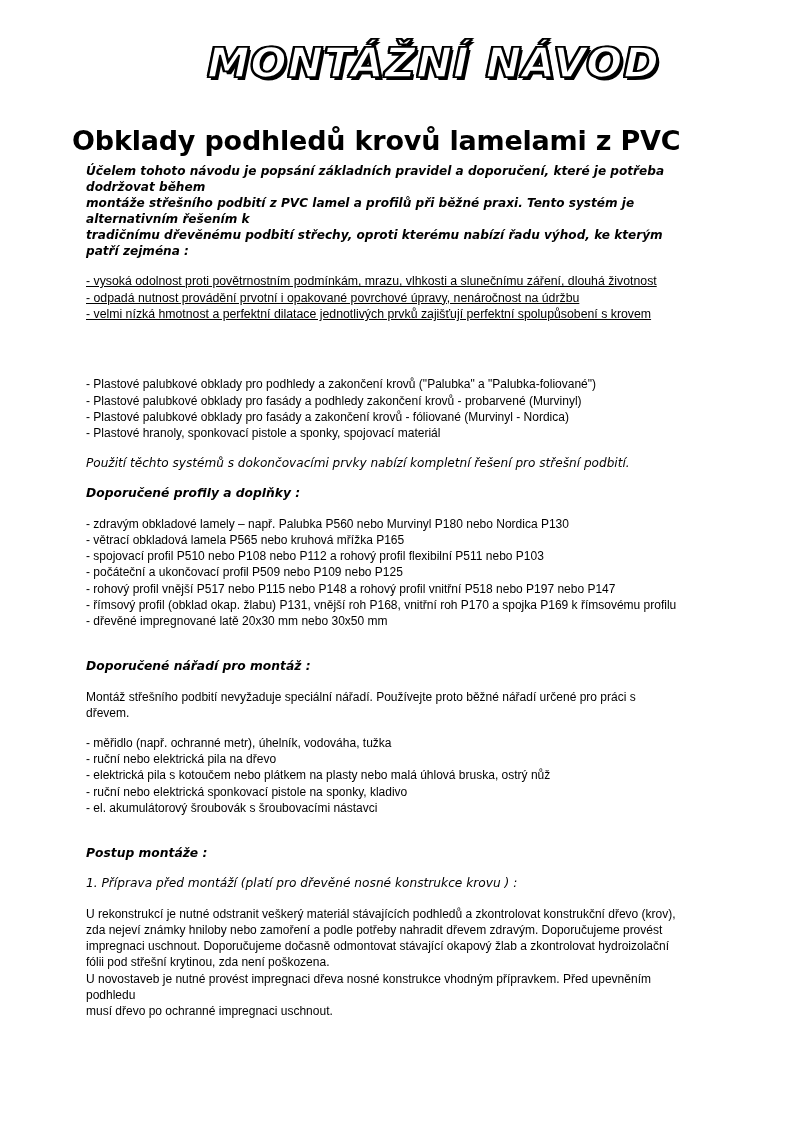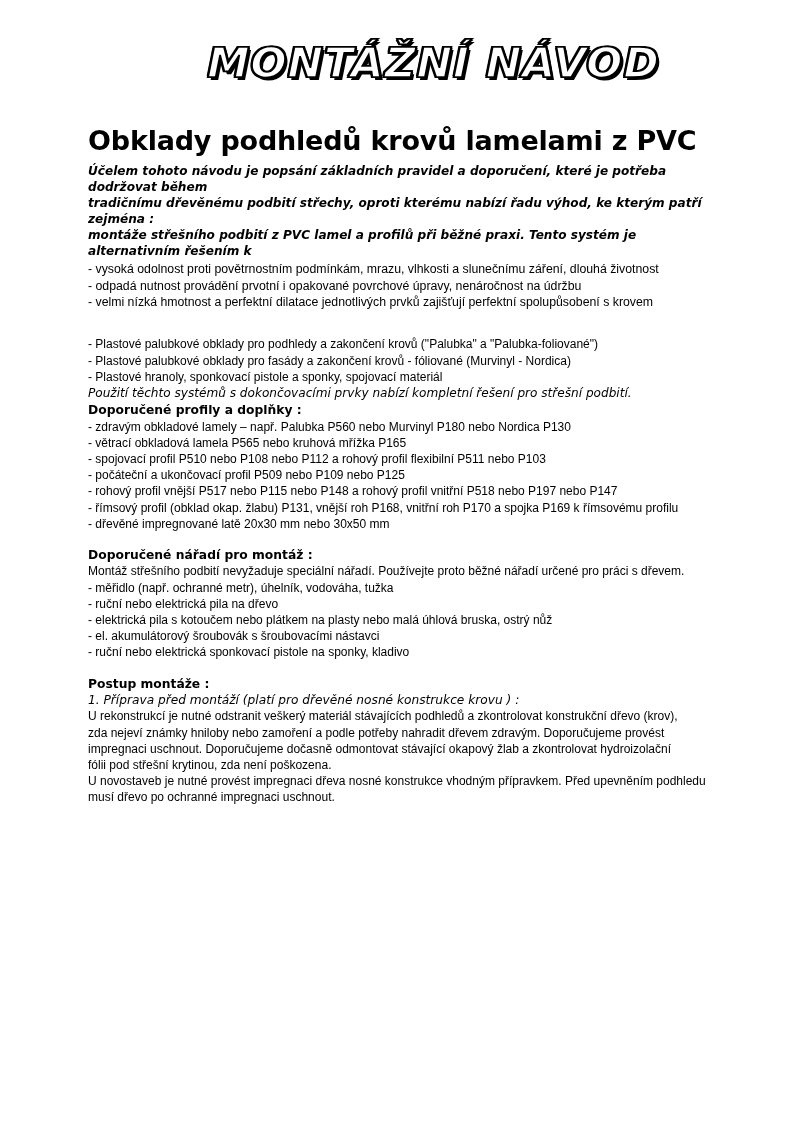--- a/index.html
+++ b/index.html
@@ -45,71 +45,73 @@
       -1.4px 1.4px 0 #000, 1.4px 1.4px 0 #000,
       2.5px 2.5px 0 #000;
     transform: scaleX(1.06);
     transform-origin: center;
   }
 
   
   .doc {
     position: absolute;
     top: 125px;
-    left: 88px;
+    left: 72px;
     width: 620px;
   }
 
   h1.doc-title {
     margin: 0 0 6px 0;
     font-family: "DejaVu Sans", sans-serif;
     font-size: 27px;
     font-weight: bold;
     line-height: 1.18;
     letter-spacing: -0.2px;
   }
 
   p {
-    margin: 0;
+    margin: 14px;
     font-size: 12.3px;
     line-height: 1.32;
   }
 
   .intro {
     font-style: italic;
     font-weight: bold;
     font-family: "DejaVu Sans", sans-serif;
     font-size: 12.1px;
     line-height: 1.33;
     margin-top: 2px;
   }
   .intro .ln { display: block; }
 
   .bullets {
     margin-top: 2px;
+    text-decoration: underline;
   }
   .bullets .ln { display: block; font-size: 12.3px; line-height: 1.33; }
 
   .gap-lg { height: 26px; }
   .gap-md { height: 14px; }
 
   .list .ln {
     display: block;
     font-size: 12px;
     line-height: 1.35;
   }
 
   .italic-note {
     font-style: italic;
     font-family: "DejaVu Sans", sans-serif;
     font-size: 12.1px;
     line-height: 1.34;
   }
 
   .sec-head {
+    font-style: italic;
     font-weight: bold;
     font-family: "DejaVu Sans", sans-serif;
     font-size: 12.3px;
     line-height: 1.34;
     margin-top: 1px;
   }
 
   .body-text .ln {
     display: block;
     font-size: 12px;
@@ -131,34 +133,35 @@
   <div class="banner">
     <span class="banner-text">MONTÁŽNÍ NÁVOD</span>
   </div>
 
   <div class="doc">
 
     <h1 class="doc-title">Obklady podhledů krovů lamelami z PVC</h1>
 
     <p class="intro">
       <span class="ln">Účelem tohoto návodu je popsání základních pravidel a doporučení, které je potřeba dodržovat během</span>
+      <span class="ln">montáže střešního podbití z PVC lamel a profilů při běžné praxi. Tento systém je alternativním řešením k</span>
       <span class="ln">tradičnímu dřevěnému podbití střechy, oproti kterému nabízí řadu výhod, ke kterým patří zejména :</span>
-      <span class="ln">montáže střešního podbití z PVC lamel a profilů při běžné praxi. Tento systém je alternativním řešením k</span>
     </p>
 
     <p class="bullets">
       <span class="ln">- vysoká odolnost proti povětrnostním podmínkám, mrazu, vlhkosti a slunečnímu záření, dlouhá životnost</span>
       <span class="ln">- odpadá nutnost provádění prvotní i opakované povrchové úpravy, nenáročnost na údržbu</span>
       <span class="ln">- velmi nízká hmotnost a perfektní dilatace jednotlivých prvků zajišťují perfektní spolupůsobení s krovem</span>
     </p>
 
     <div class="gap-lg"></div>
 
     <p class="list">
       <span class="ln">- Plastové palubkové obklady pro podhledy a zakončení krovů ("Palubka" a "Palubka-foliované")</span>
+      <span class="ln">- Plastové palubkové obklady pro fasády a podhledy zakončení krovů - probarvené (Murvinyl)</span>
       <span class="ln">- Plastové palubkové obklady pro fasády a zakončení krovů - fóliované (Murvinyl - Nordica)</span>
       <span class="ln">- Plastové hranoly, sponkovací pistole a sponky, spojovací materiál</span>
     </p>
 
     <p class="italic-note">Použití těchto systémů s dokončovacími prvky nabízí kompletní řešení pro střešní podbití.</p>
 
     <p class="sec-head">Doporučené profily a doplňky :</p>
 
     <p class="list">
       <span class="ln">- zdravým obkladové lamely – např. Palubka P560 nebo Murvinyl P180 nebo Nordica P130</span>
@@ -175,22 +178,22 @@
     <p class="sec-head">Doporučené nářadí pro montáž :</p>
 
     <p class="body-text">
       <span class="ln">Montáž střešního podbití nevyžaduje speciální nářadí. Používejte proto běžné nářadí určené pro práci s dřevem.</span>
     </p>
 
     <p class="list">
       <span class="ln">- měřidlo (např. ochranné metr), úhelník, vodováha, tužka</span>
       <span class="ln">- ruční nebo elektrická pila na dřevo</span>
       <span class="ln">- elektrická pila s kotoučem nebo plátkem na plasty nebo malá úhlová bruska, ostrý nůž</span>
+      <span class="ln">- ruční nebo elektrická sponkovací pistole na sponky, kladivo</span>
       <span class="ln">- el. akumulátorový šroubovák s šroubovacími nástavci</span>
-      <span class="ln">- ruční nebo elektrická sponkovací pistole na sponky, kladivo</span>
     </p>
 
     <div class="gap-md"></div>
 
     <p class="sec-head">Postup montáže :</p>
     <p class="sub-head">1. Příprava před montáží (platí pro dřevěné nosné konstrukce krovu ) :</p>
 
     <p class="body-text">
       <span class="ln">U rekonstrukcí je nutné odstranit veškerý materiál stávajících podhledů a zkontrolovat konstrukční dřevo (krov),</span>
       <span class="ln">zda nejeví známky hniloby nebo zamoření a podle potřeby nahradit dřevem zdravým. Doporučujeme provést</span>

